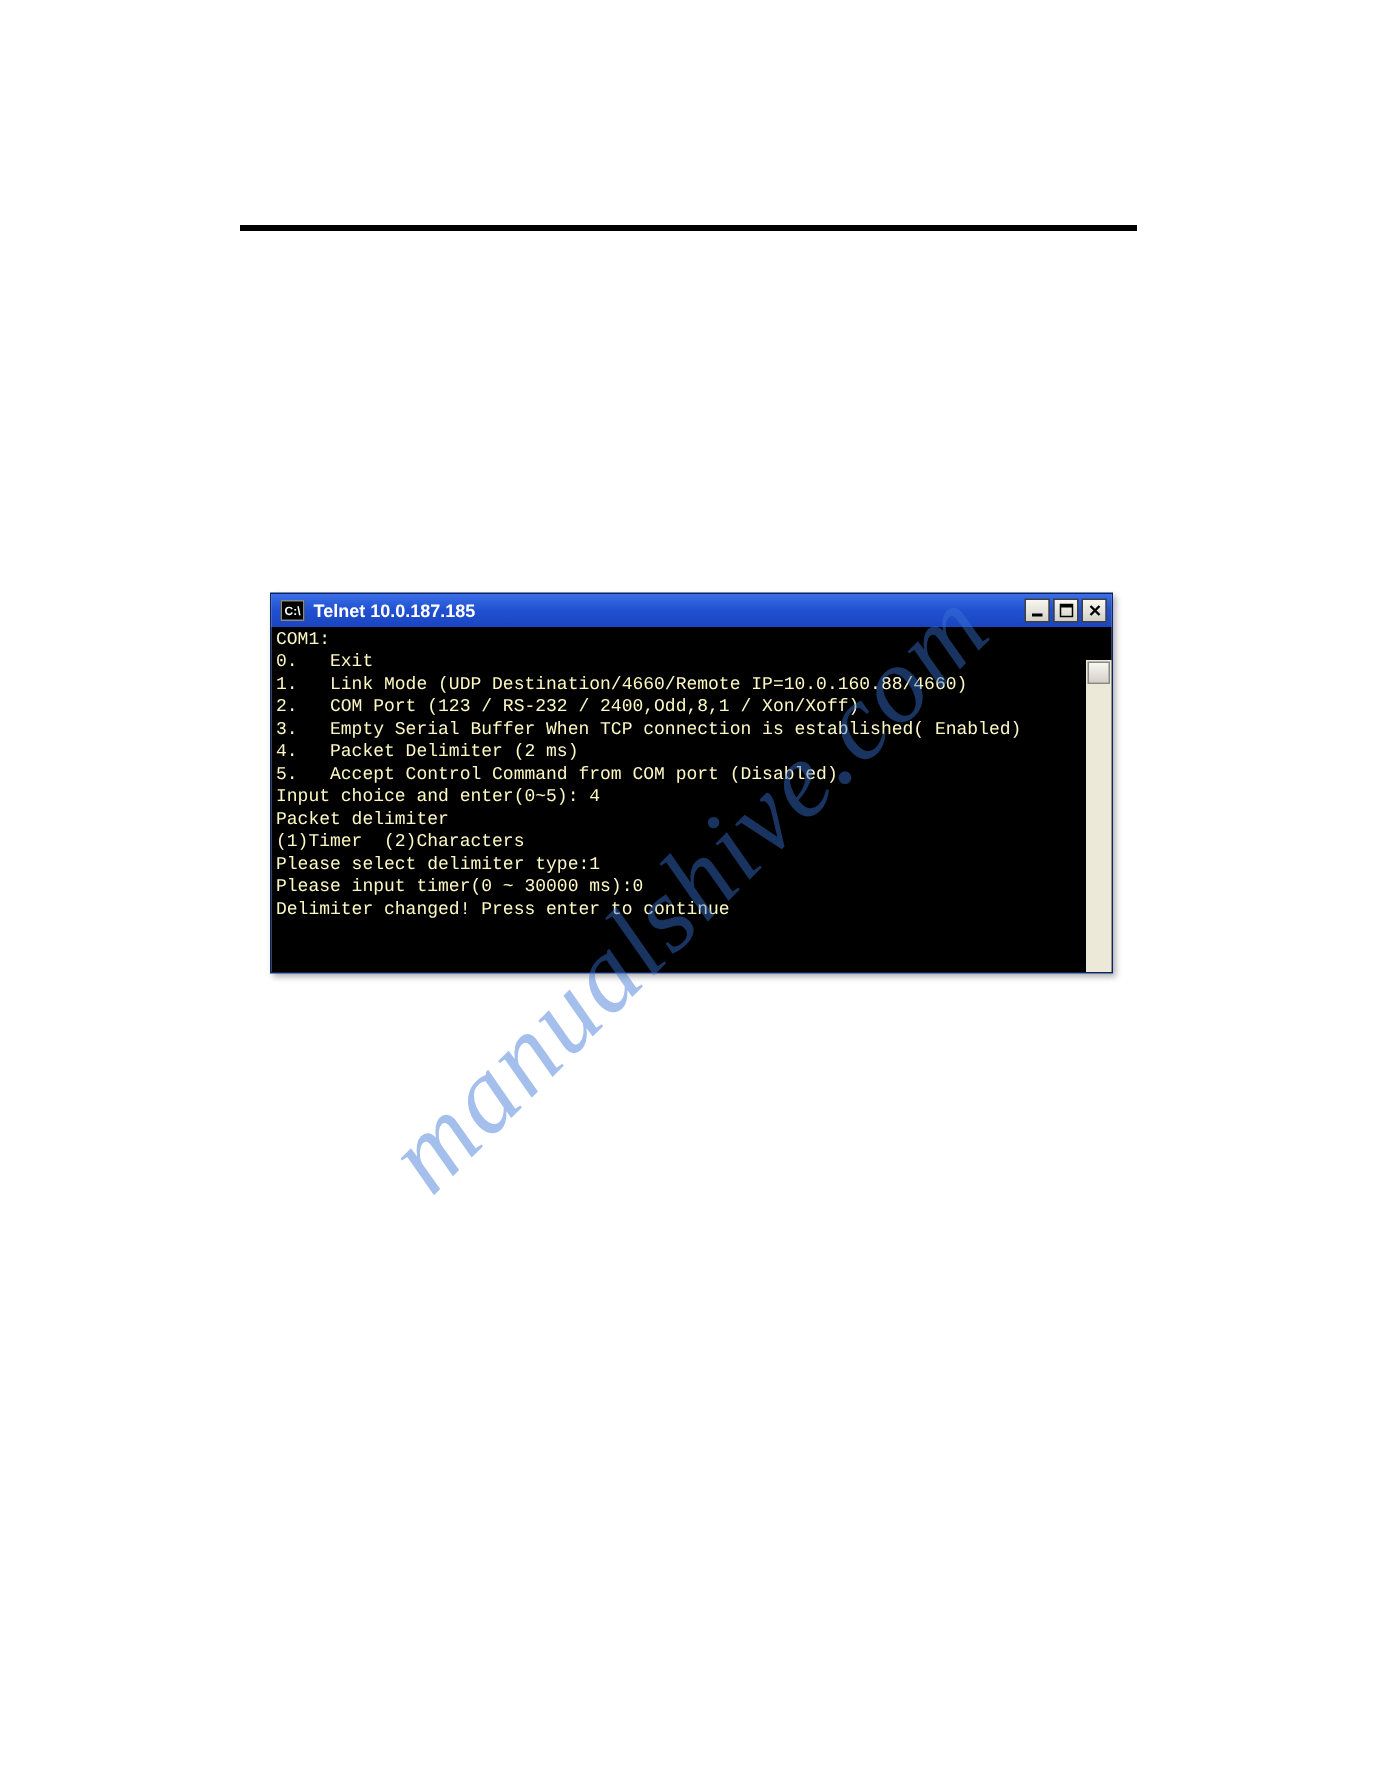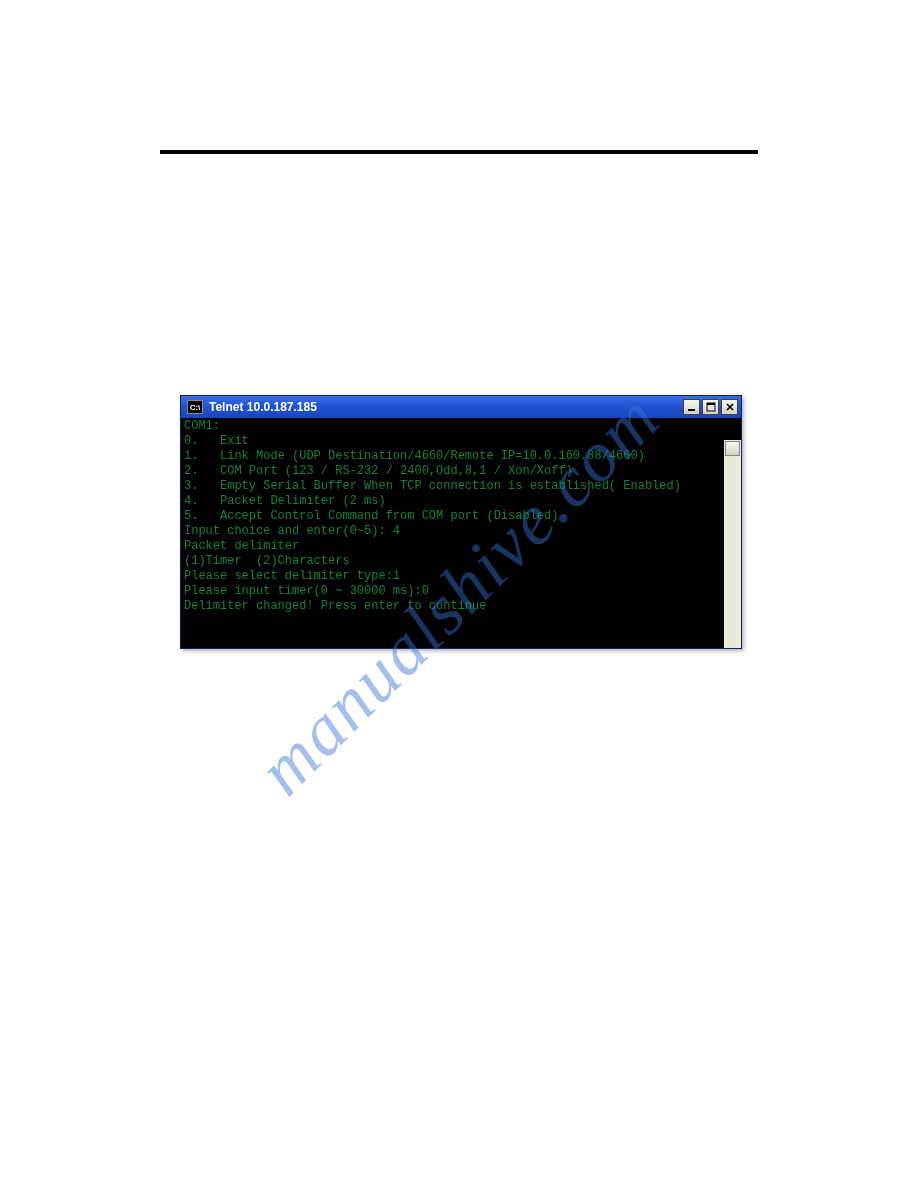--- a/index.html
+++ b/index.html
@@ -84,21 +84,21 @@
       justify-content: center;
       font-size: 10px;
       font-weight: bold;
       font-family: Arial, sans-serif;
       cursor: pointer;
       color: #000;
     }
     .win-btn svg { width: 10px; height: 10px; }
     .terminal {
       background: #000;
-      color: #15803d;
+      color: #fef9c3;
       font-family: 'Courier New', monospace;
       font-size: 12px;
       line-height: 15px;
       padding: 1px 3px 6px 3px;
       white-space: pre;
       min-height: 230px;
       position: relative;
     }
     .terminal-wrap {
       position: relative;

